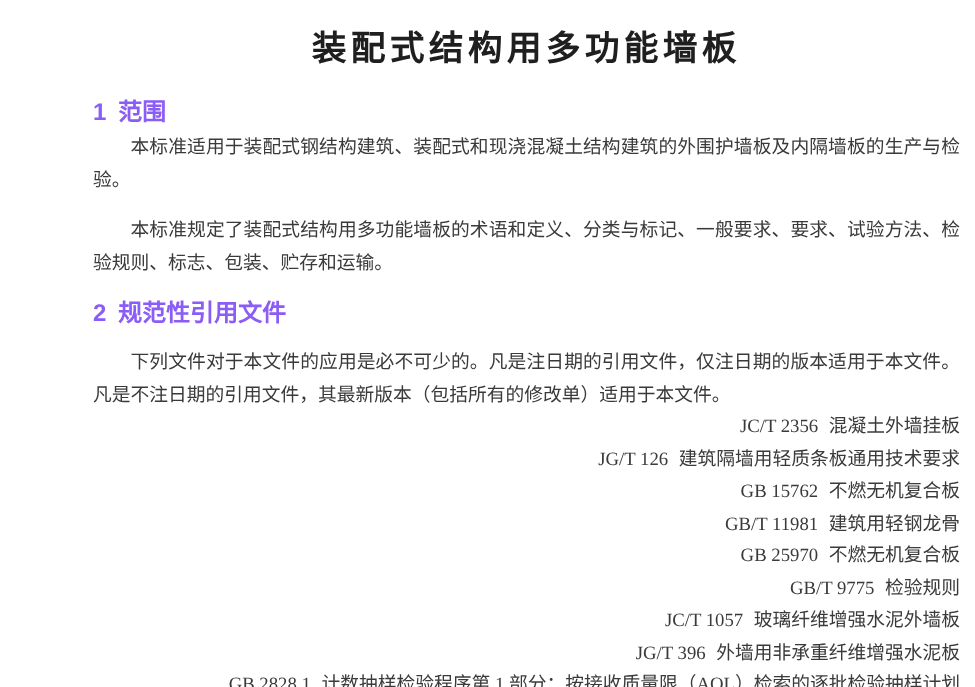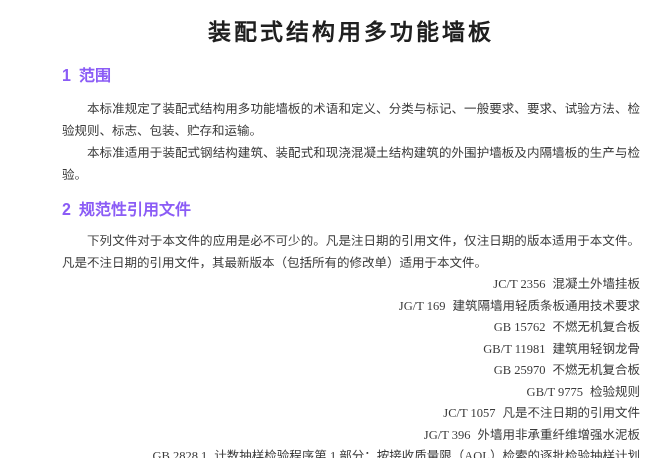--- a/index.html
+++ b/index.html
@@ -58,50 +58,50 @@
 <body>
 
 <div class="page">
 
   <div class="doc-title">装配式结构用多功能墙板</div>
 
   <div class="sec-heading">
     <span class="sec-num">1</span><span>范围</span>
   </div>
 
+  <p class="para">本标准适用于装配式钢结构建筑、装配式和现浇混凝土结构建筑的外围护墙板及内隔墙板的生产与检验。</p>
   <p class="para first">本标准规定了装配式结构用多功能墙板的术语和定义、分类与标记、一般要求、要求、试验方法、检验规则、标志、包装、贮存和运输。</p>
-  <p class="para">本标准适用于装配式钢结构建筑、装配式和现浇混凝土结构建筑的外围护墙板及内隔墙板的生产与检验。</p>
 
   <div class="sec-heading sec2">
     <span class="sec-num">2</span><span>规范性引用文件</span>
   </div>
 
   <p class="para intro">下列文件对于本文件的应用是必不可少的。凡是注日期的引用文件，仅注日期的版本适用于本文件。凡是不注日期的引用文件，其最新版本（包括所有的修改单）适用于本文件。</p>
 
   <div class="ref-list">
     <div class="ref-row">
       <span class="ref-code">JC/T 2356</span><span class="ref-title">混凝土外墙挂板</span>
     </div>
     <div class="ref-row">
-      <span class="ref-code">JG/T 169</span><span class="ref-title">建筑隔墙用轻质条板通用技术要求</span>
+      <span class="ref-code">JG/T 126</span><span class="ref-title">建筑隔墙用轻质条板通用技术要求</span>
     </div>
     <div class="ref-row">
       <span class="ref-code">GB 15762</span><span class="ref-title">不燃无机复合板</span>
     </div>
     <div class="ref-row">
       <span class="ref-code">GB/T 11981</span><span class="ref-title">建筑用轻钢龙骨</span>
     </div>
     <div class="ref-row">
       <span class="ref-code">GB 25970</span><span class="ref-title">不燃无机复合板</span>
     </div>
     <div class="ref-row">
       <span class="ref-code">GB/T 9775</span><span class="ref-title">检验规则</span>
     </div>
     <div class="ref-row">
-      <span class="ref-code">JC/T 1057</span><span class="ref-title">凡是不注日期的引用文件</span>
+      <span class="ref-code">JC/T 1057</span><span class="ref-title">玻璃纤维增强水泥外墙板</span>
     </div>
     <div class="ref-row">
       <span class="ref-code">JG/T 396</span><span class="ref-title">外墙用非承重纤维增强水泥板</span>
     </div>
     <div class="ref-row">
       <span class="ref-code">GB 2828.1</span><span class="ref-title">计数抽样检验程序第 1 部分：按接收质量限（AQL）检索的逐批检验抽样计划</span>
     </div>
   </div>
 
 </div>

